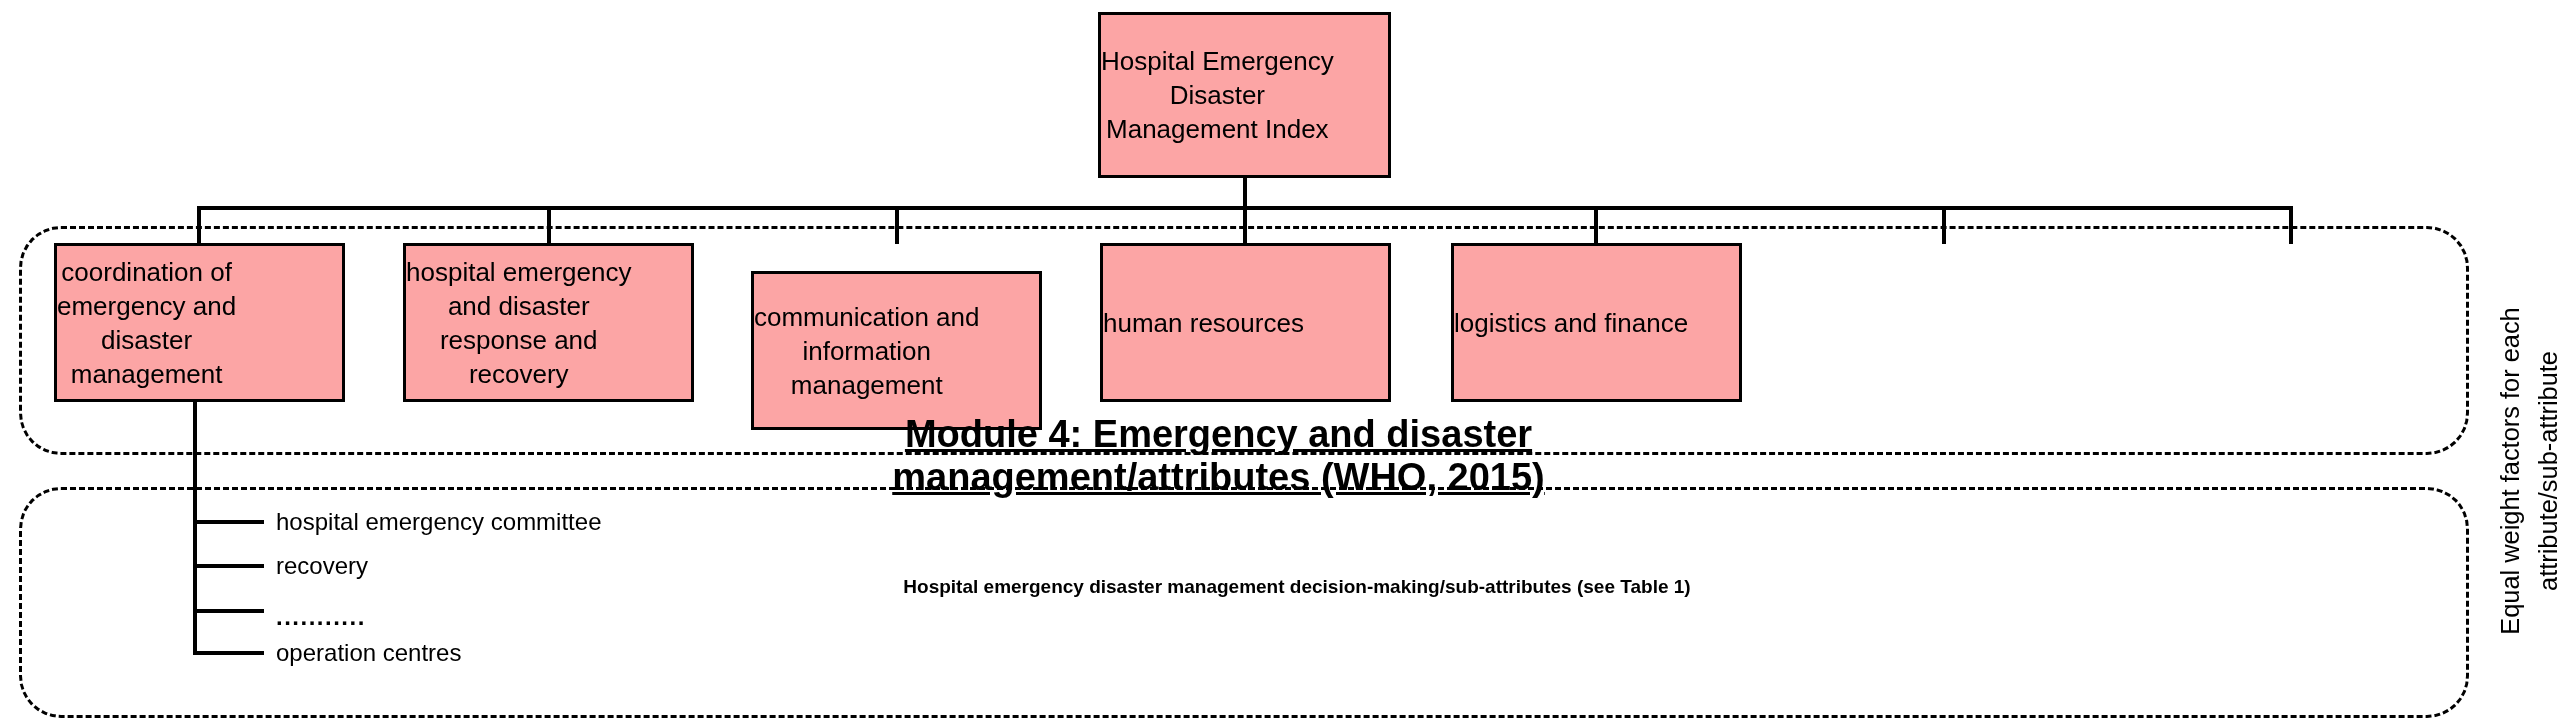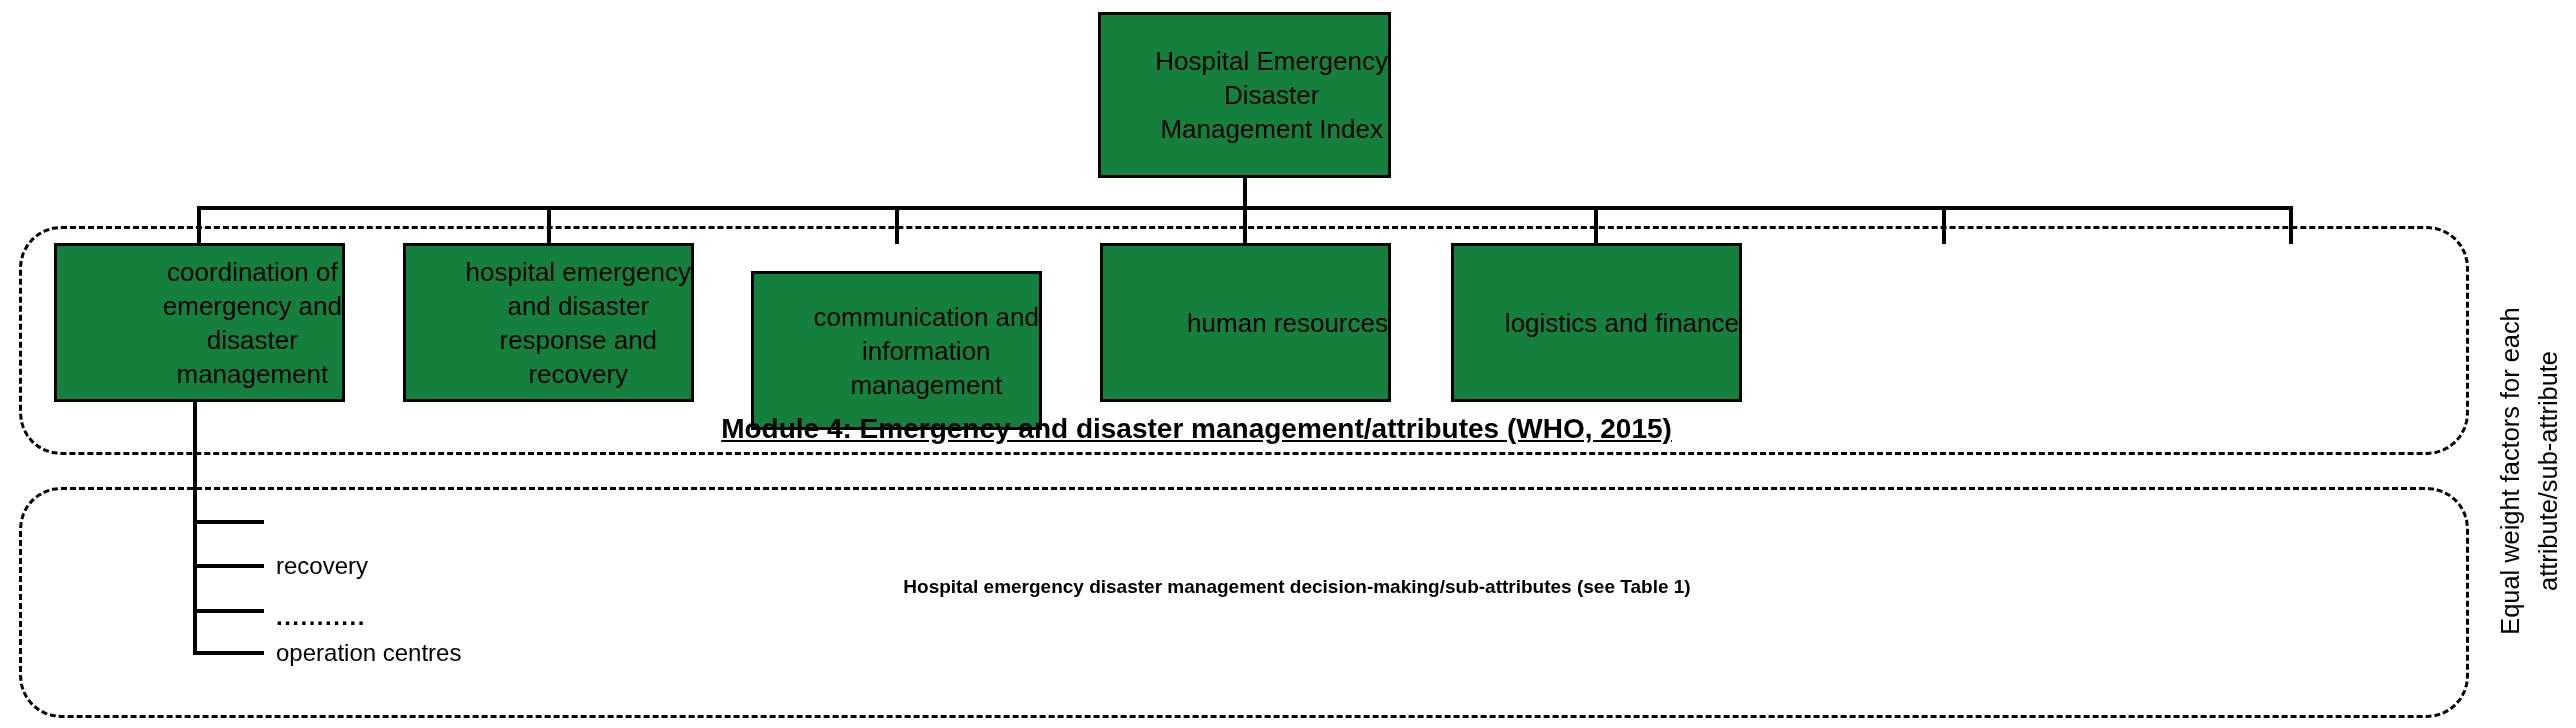--- a/index.html
+++ b/index.html
@@ -13,24 +13,24 @@
     width: 2576px;
     height: 728px;
     background: #ffffff;
     overflow: hidden;
     color: #000000;
   }
   .node {
     position: absolute;
     box-sizing: border-box;
     border: 3.8px solid #000000;
-    background: #15803d;
+    background: #fca5a5;
     display: flex;
     align-items: center;
-    justify-content: flex-end;
+    justify-content: flex-start;
     text-align: center;
     white-space: pre-line;
     font-size: 26px;
     line-height: 34px;
     color: #000000;
   }
   .root-node {
     left: 1098px; top: 11.5px; width: 293px; height: 166px;
     font-size: 26px; line-height: 34px;
   }
@@ -49,23 +49,23 @@
   #module-region { left: 19px; top: 226px; width: 2450px; height: 229px; }
   #sub-region    { left: 19px; top: 487px; width: 2450px; height: 231px; }
   .caption {
     position: absolute;
     font-weight: bold;
     font-size: 29px;
     text-align: center;
     color: #000000;
   }
   #module-caption {
-    left: 677px; top: 413px; width: 1039px;
+    left: 699px; top: 413px; width: 1039px;
     text-decoration: underline;
-    font-size: 28px;
+    font-size: 38px;
   }
   #sub-caption {
     left: 685px; top: 576px; width: 1224px;
     font-size: 19px;
   }
   .sub-item {
     position: absolute;
     left: 276px;
     height: 31px;
     line-height: 31px;
@@ -107,21 +107,21 @@
   <div class="line" style="left:197px;  top:206px; width:3.8px; height:38px;"></div>
   <div class="line" style="left:547px;  top:206px; width:3.8px; height:38px;"></div>
   <div class="line" style="left:895px; top:206px; width:3.8px; height:38px;"></div>
   <div class="line" style="left:1243px; top:206px; width:3.8px; height:38px;"></div>
   <div class="line" style="left:1594px; top:206px; width:3.8px; height:38px;"></div>
   <div class="line" style="left:1942px; top:206px; width:3.8px; height:38px;"></div>
   <div class="line" style="left:2289px; top:206px; width:3.8px; height:38px;"></div>
 
   <div class="dashed-region" id="module-region"></div>
 
-  <div class="node attr-node" style="left:54px;padding-left:36px;">
+  <div class="node attr-node" style="left:54px;">
     <span>coordination of
 emergency and
 disaster
 management</span>
   </div>
   <div class="node attr-node" style="left:403px;">
     <span>hospital emergency
 and disaster
 response and
 recovery</span>
@@ -142,20 +142,21 @@
 
   <div class="line" style="left:193px; top:400px; width:3.8px; height:254px;"></div>
 
   <div class="dashed-region" id="sub-region"></div>
 
   <div class="line" style="left:193px; top:520px; width:71px; height:3.8px;"></div>
   <div class="line" style="left:193px; top:564px; width:71px; height:3.8px;"></div>
   <div class="line" style="left:193px; top:609px; width:71px; height:3.8px;"></div>
   <div class="line" style="left:193px; top:651px; width:71px; height:3.8px;"></div>
 
+  <div class="sub-item" style="top:506px;">hospital emergency committee</div>
   <div class="sub-item" style="top:550px;">recovery</div>
   <div class="sub-item dots" style="top:601px;">...........</div>
   <div class="sub-item" style="top:637px;">operation centres</div>
 
   <div class="caption" id="sub-caption">Hospital emergency disaster management decision-making/sub-attributes (see Table 1)</div>
 
   <div id="side-note">
     <div>Equal weight factors for each</div>
     <div>attribute/sub-attribute</div>
   </div>

